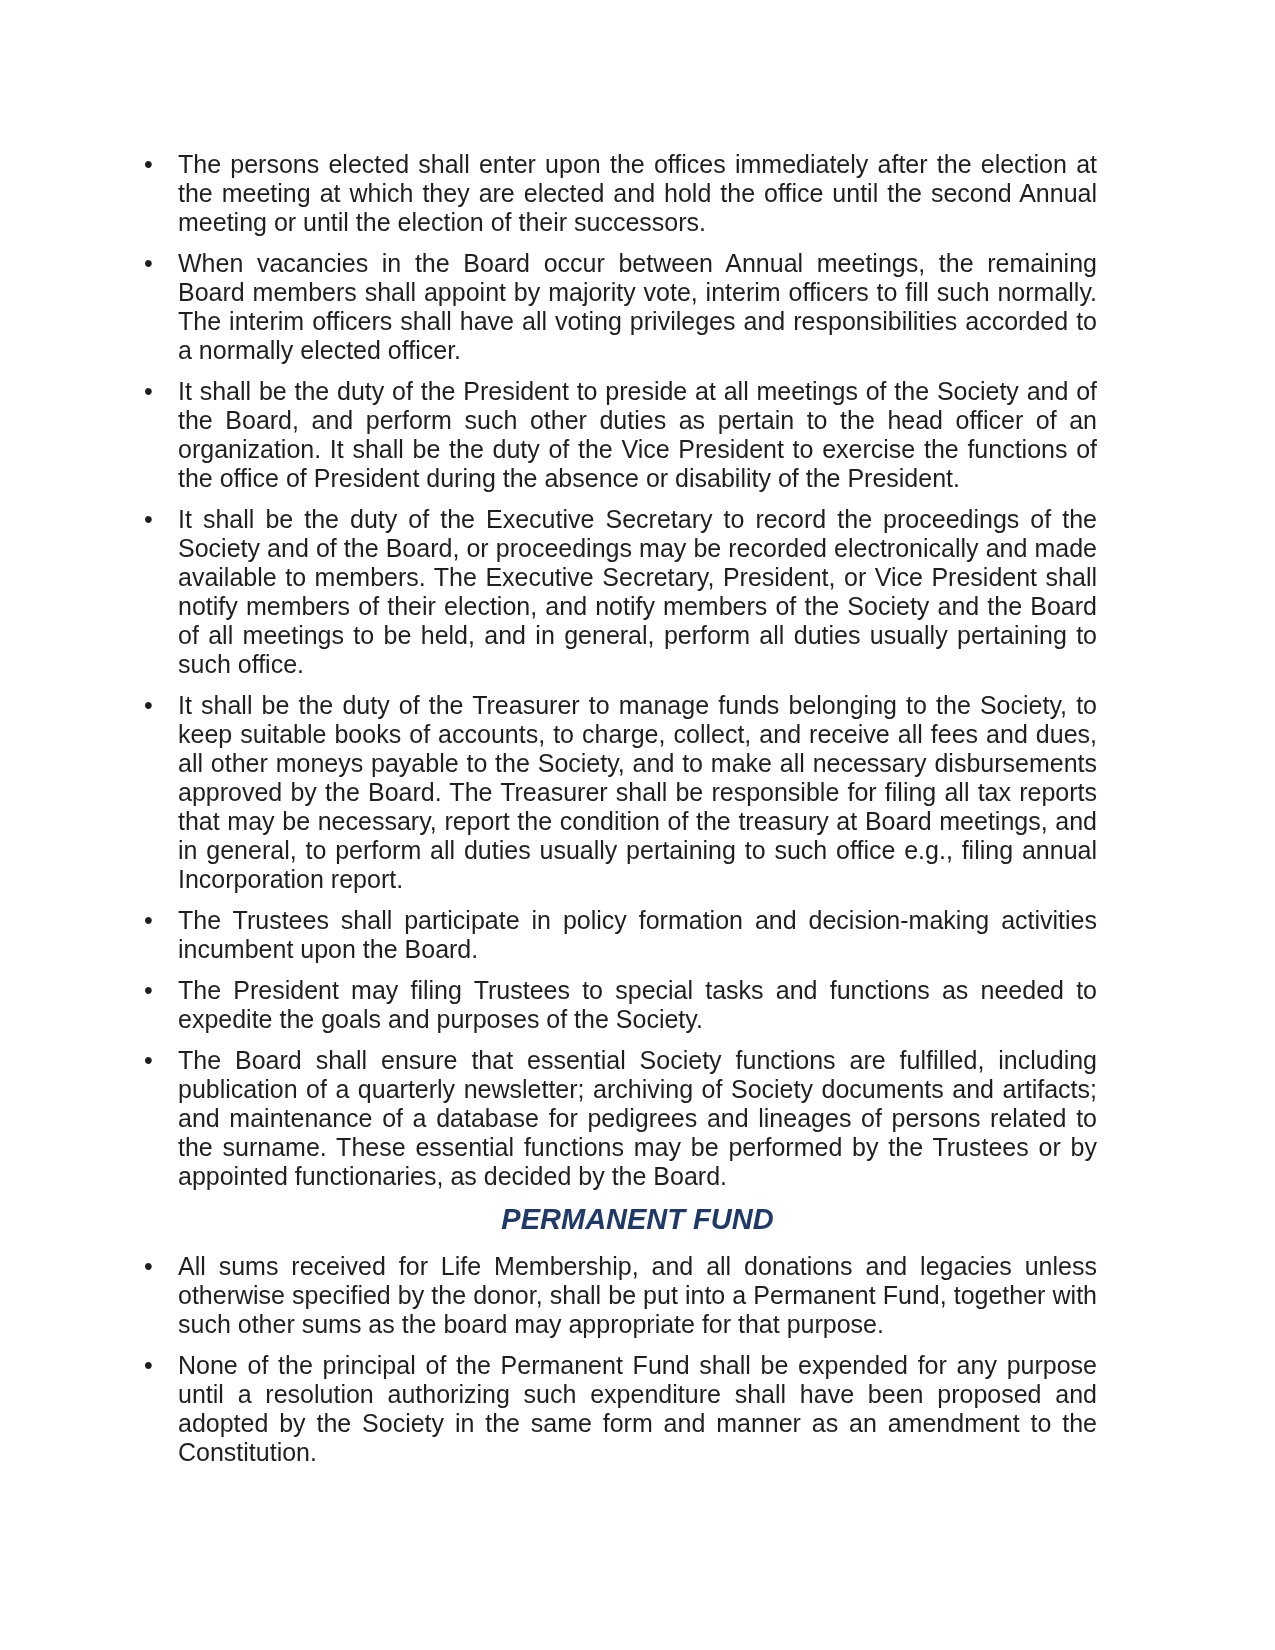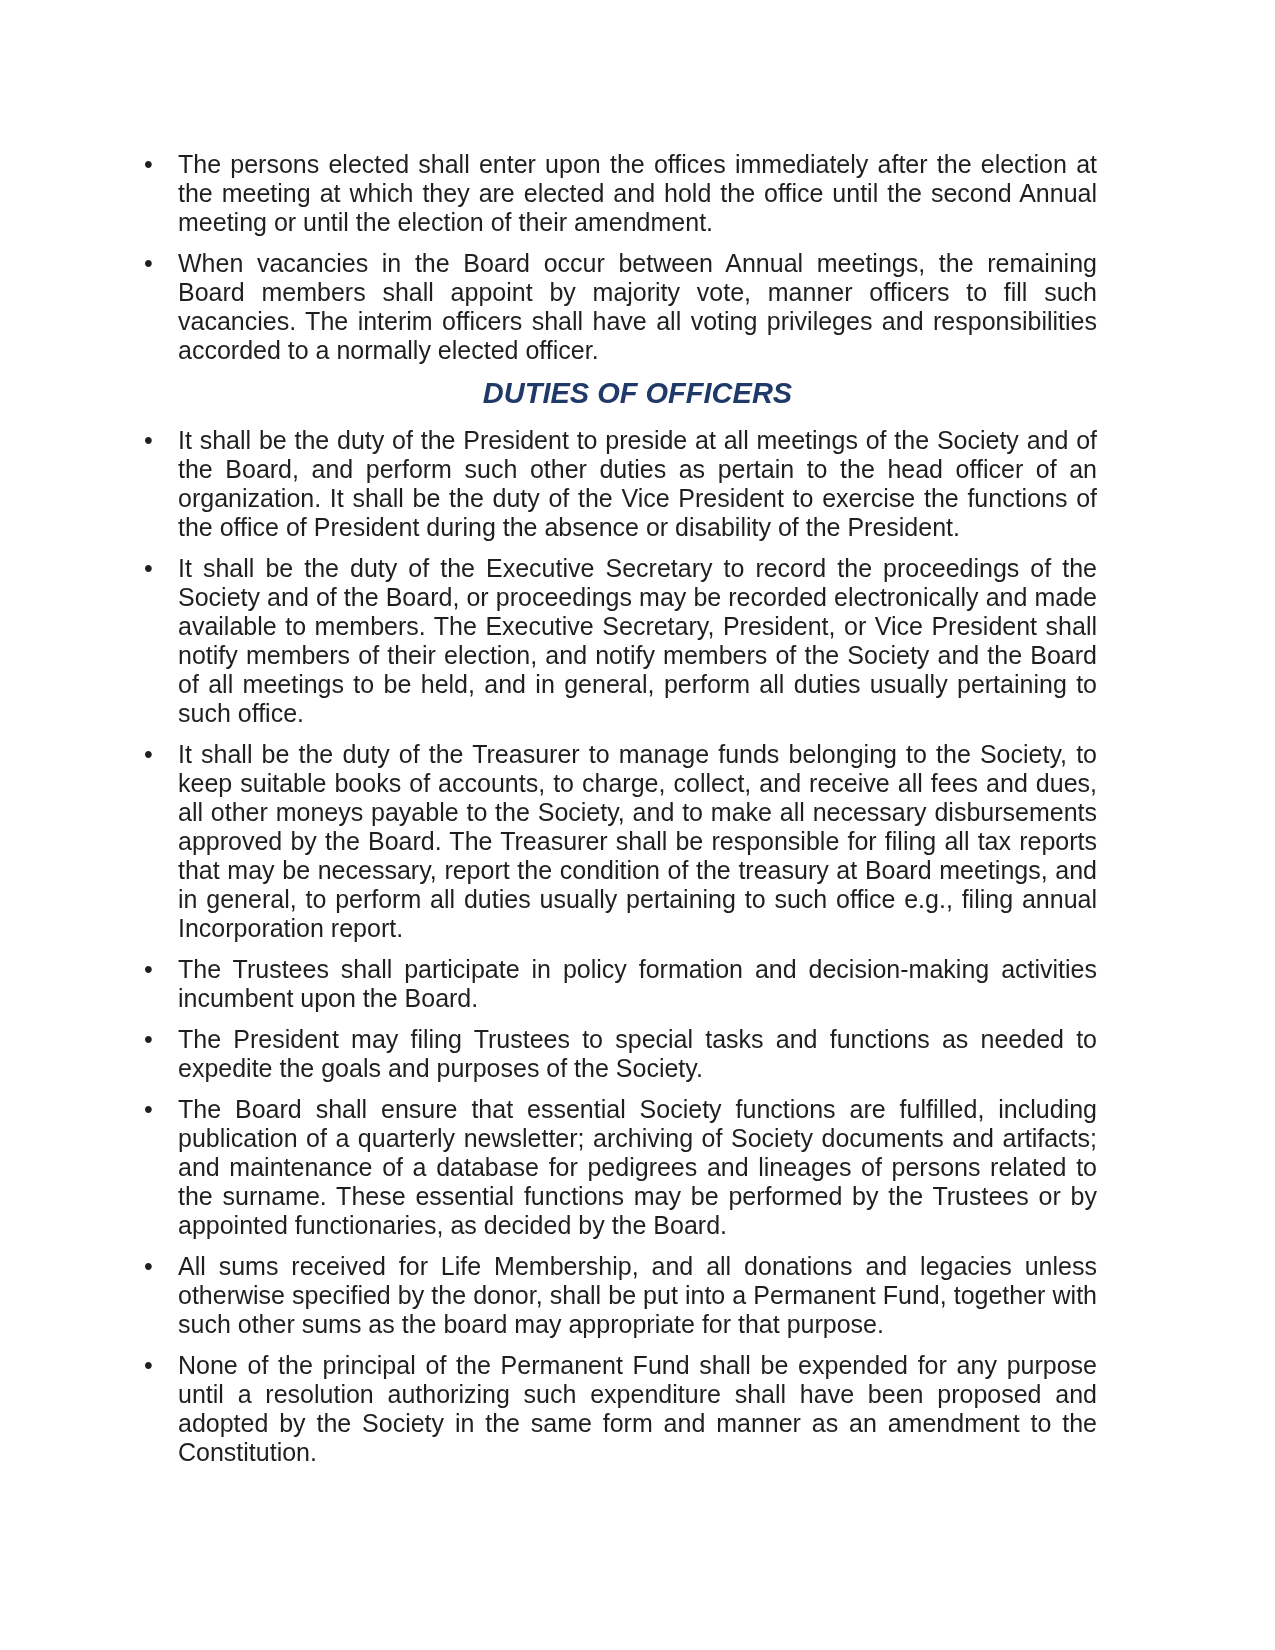--- a/index.html
+++ b/index.html
@@ -53,30 +53,29 @@
   }
 </style>
 </head>
 <body>
 
 <div class="page">
 
   <div class="section">
     <div class="bullet-item">
       <span class="bullet-marker">•</span>
-      <span class="bullet-text">The persons elected shall enter upon the offices immediately after the election at the meeting at which they are elected and hold the office until the second Annual meeting or until the election of their amendment.</span>
+      <span class="bullet-text">The persons elected shall enter upon the offices immediately after the election at the meeting at which they are elected and hold the office until the second Annual meeting or until the election of their successors.</span>
     </div>
     <div class="bullet-item">
       <span class="bullet-marker">•</span>
-      <span class="bullet-text">When vacancies in the Board occur between Annual meetings, the remaining Board members shall appoint by majority vote, manner officers to fill such vacancies. The interim officers shall have all voting privileges and responsibilities accorded to a normally elected officer.</span>
+      <span class="bullet-text">When vacancies in the Board occur between Annual meetings, the remaining Board members shall appoint by majority vote, interim officers to fill such normally. The interim officers shall have all voting privileges and responsibilities accorded to a normally elected officer.</span>
     </div>
   </div>
 
   <div class="section">
-    <div class="section-heading">DUTIES OF OFFICERS</div>
     <div class="bullet-item">
       <span class="bullet-marker">•</span>
       <span class="bullet-text">It shall be the duty of the President to preside at all meetings of the Society and of the Board, and perform such other duties as pertain to the head officer of an organization. It shall be the duty of the Vice President to exercise the functions of the office of President during the absence or disability of the President.</span>
     </div>
     <div class="bullet-item">
       <span class="bullet-marker">•</span>
       <span class="bullet-text">It shall be the duty of the Executive Secretary to record the proceedings of the Society and of the Board, or proceedings may be recorded electronically and made available to members. The Executive Secretary, President, or Vice President shall notify members of their election, and notify members of the Society and the Board of all meetings to be held, and in general, perform all duties usually pertaining to such office.</span>
     </div>
     <div class="bullet-item">
       <span class="bullet-marker">•</span>
@@ -90,20 +89,21 @@
       <span class="bullet-marker">•</span>
       <span class="bullet-text">The President may filing Trustees to special tasks and functions as needed to expedite the goals and purposes of the Society.</span>
     </div>
     <div class="bullet-item">
       <span class="bullet-marker">•</span>
       <span class="bullet-text">The Board shall ensure that essential Society functions are fulfilled, including publication of a quarterly newsletter; archiving of Society documents and artifacts; and maintenance of a database for pedigrees and lineages of persons related to the surname. These essential functions may be performed by the Trustees or by appointed functionaries, as decided by the Board.</span>
     </div>
   </div>
 
   <div class="section">
+    <div class="section-heading">PERMANENT FUND</div>
     <div class="bullet-item">
       <span class="bullet-marker">•</span>
       <span class="bullet-text">All sums received for Life Membership, and all donations and legacies unless otherwise specified by the donor, shall be put into a Permanent Fund, together with such other sums as the board may appropriate for that purpose.</span>
     </div>
     <div class="bullet-item">
       <span class="bullet-marker">•</span>
       <span class="bullet-text">None of the principal of the Permanent Fund shall be expended for any purpose until a resolution authorizing such expenditure shall have been proposed and adopted by the Society in the same form and manner as an amendment to the Constitution.</span>
     </div>
   </div>
 

